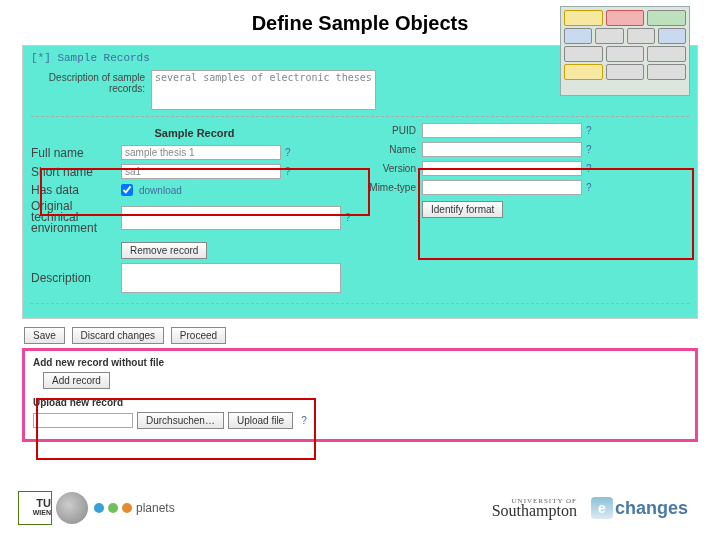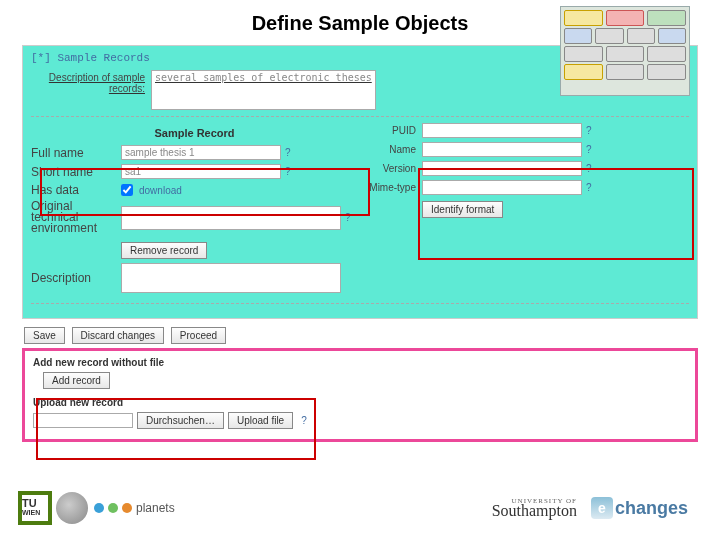--- a/index.html
+++ b/index.html
@@ -49,21 +49,20 @@
   .sect-head {
     font-family: "Courier New", monospace;
     color: #426ca2;
     font-size: 11px;
     margin-bottom: 6px;
   }
   .row {
     display: flex;
     align-items: flex-start;
     margin-bottom: 4px;
-    text-decoration: underline;
   }
   .lbl {
     width: 120px;
     text-align: right;
     padding-right: 6px;
     color: #444;
     font-size: 10px;
     padding-top: 2px;
   }
   input[type=text], textarea {
@@ -118,22 +117,22 @@
     left: 0;
     right: 0;
     height: 60px;
     display: flex;
     align-items: center;
     justify-content: space-between;
     padding: 6px 32px 10px 18px;
   }
   .logo-tu {
     width: 34px; height: 34px;
-    display:flex; flex-direction:column; align-items:flex-start; justify-content:center;
-    border:4px solid #4d7c0f; font-weight:bold; font-size:11px; line-height:10px;
+    display:flex; flex-direction:column; align-items:flex-end; justify-content:center;
+    border:1px solid #4d7c0f; font-weight:bold; font-size:11px; line-height:10px;
   }
   .logo-owl {
     width: 32px; height: 32px; border-radius:50%;
     background: radial-gradient(circle at 40% 40%, #ccc, #888);
     margin-left:4px;
   }
   .logo-planets { display:flex; align-items:center; gap:4px; margin-left:6px; }
   .planets-circ { width:10px;height:10px;border-radius:50%; }
   .left-logos { display:flex; align-items:center; }
   .right-logos { display:flex; align-items:center; gap:14px; }

